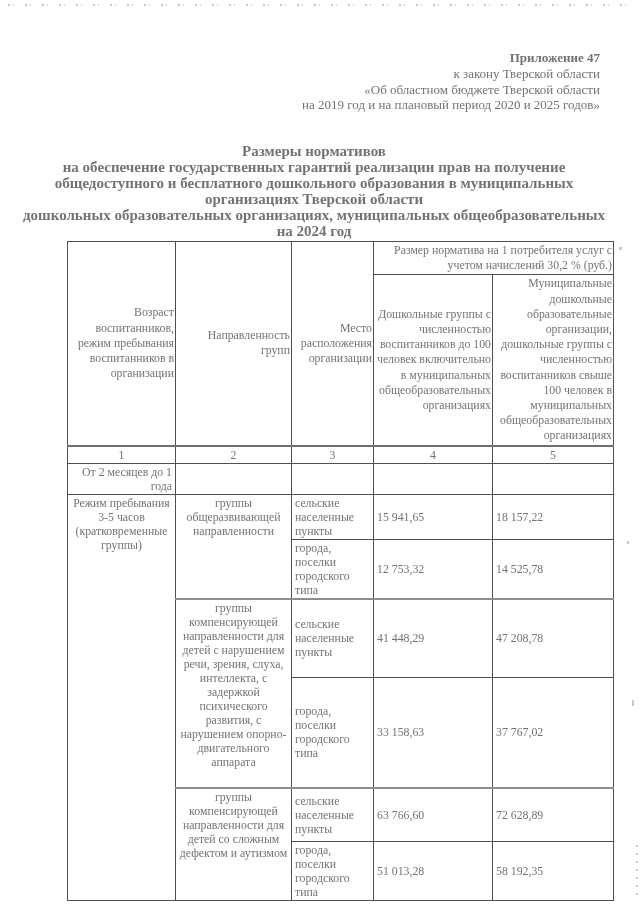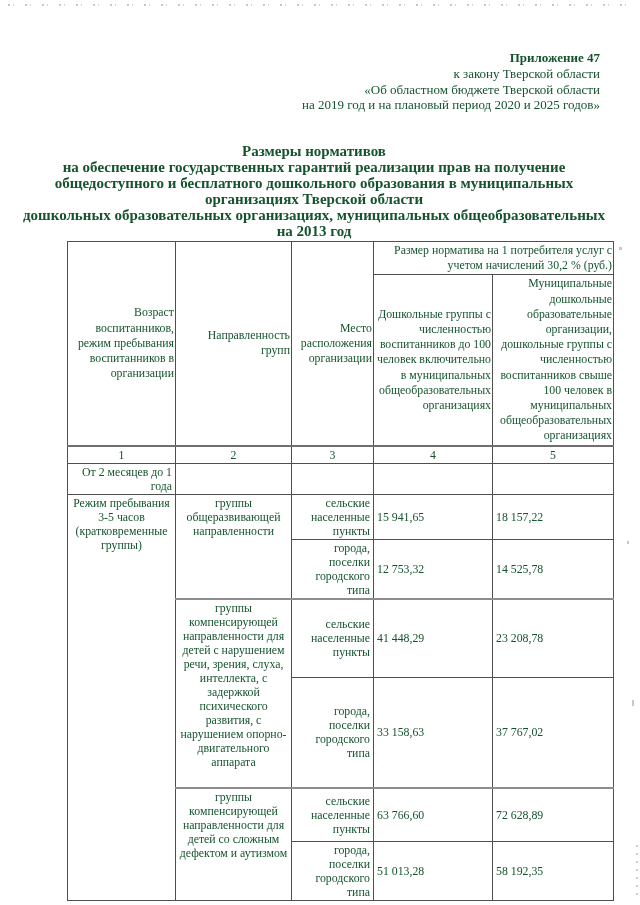--- a/index.html
+++ b/index.html
@@ -6,21 +6,21 @@
     margin: 0; padding: 0;
     background: #ffffff;
   }
   .page {
     position: relative;
     width: 640px;
     height: 905px;
     background: #ffffff;
     overflow: hidden;
     font-family: "Liberation Serif", "DejaVu Serif", serif;
-    color: #14532d;
+    color: #737373;
   }
 
   
   .scan-top-dashes {
     position: absolute;
     left: 8px; top: 4px;
     width: 626px; height: 2px;
     background: repeating-linear-gradient(90deg, #9a9a9a 0 2px, transparent 2px 5px, #b5b5b5 5px 6px, transparent 6px 17px);
     opacity: 0.55;
   }
@@ -74,21 +74,21 @@
     font-weight: normal;
     overflow: hidden;
   }
   table.norms th {
     text-align: right;
     vertical-align: middle;
     line-height: 15.2px;
     padding: 1px 1px;
   }
   td.c1, td.c2 { vertical-align: top; text-align: center; }
-  td.c3 { vertical-align: middle; text-align: right; }
+  td.c3 { vertical-align: middle; text-align: left; }
   td.num { vertical-align: middle; text-align: left; }
   tr.nums td { text-align: center; vertical-align: middle; padding: 0; }
   td.age-cell { font-weight: bold; vertical-align: top; text-align: right; }
   
   tr.g2 td { border-top: 2px solid #8d8d8d; }
   tr.g3 td { border-top: 2px solid #8d8d8d; }
   tr.nums td { border-top-width: 2px; border-top-color: #6f6f6f; }
   table.norms { border: 1.5px solid #3d3d3d; }
   th.span-h { border-bottom-color: #3d3d3d; }
 </style>
@@ -109,21 +109,21 @@
     <div>«Об областном бюджете Тверской области</div>
     <div>на 2019 год и на плановый период 2020 и 2025 годов»</div>
   </div>
 
   <div class="title">
     <div>Размеры нормативов</div>
     <div>на обеспечение государственных гарантий реализации прав на получение</div>
     <div>общедоступного и бесплатного дошкольного образования в муниципальных</div>
     <div>организациях Тверской области</div>
     <div>дошкольных образовательных организациях, муниципальных общеобразовательных</div>
-    <div>на 2013 год</div>
+    <div>на 2024 год</div>
   </div>
 
   <table class="norms">
     <colgroup>
       <col style="width:108px">
       <col style="width:116px">
       <col style="width:82px">
       <col style="width:119px">
       <col style="width:121px">
     </colgroup>
@@ -161,21 +161,21 @@
       </tr>
       <tr style="height:57px">
         <td class="c3">города, поселки городского типа</td>
         <td class="num">12 753,32</td>
         <td class="num">14 525,78</td>
       </tr>
       <tr class="g2" style="height:78px">
         <td class="c2" rowspan="2">группы компенсирующей направленности для детей с нарушением речи, зрения, слуха, интеллекта, с задержкой психического развития, с нарушением опорно-двигательного аппарата</td>
         <td class="c3">сельские населенные пункты</td>
         <td class="num">41 448,29</td>
-        <td class="num">23 208,78</td>
+        <td class="num">47 208,78</td>
       </tr>
       <tr style="height:111px">
         <td class="c3">города, поселки городского типа</td>
         <td class="num">33 158,63</td>
         <td class="num">37 767,02</td>
       </tr>
       <tr class="g3" style="height:53px">
         <td class="c2" rowspan="2">группы компенсирующей направленности для детей со сложным дефектом и аутизмом</td>
         <td class="c3">сельские населенные пункты</td>
         <td class="num">63 766,60</td>

